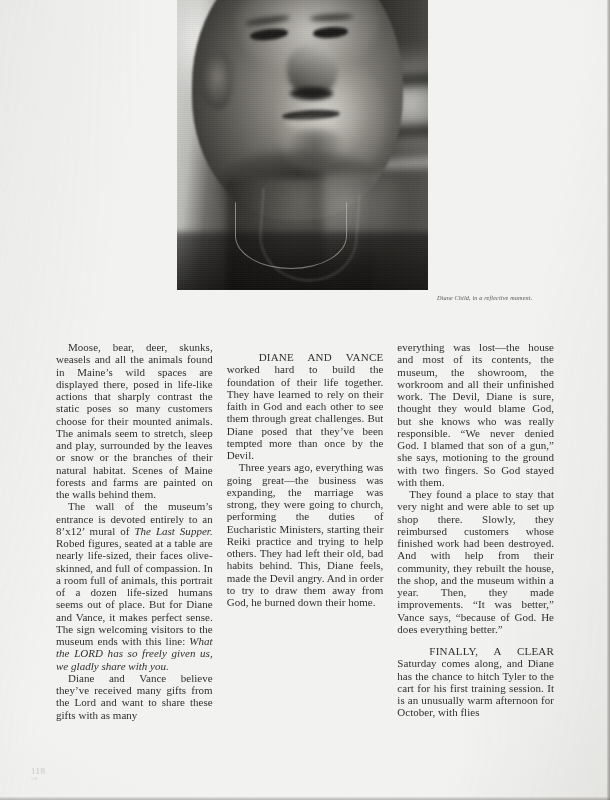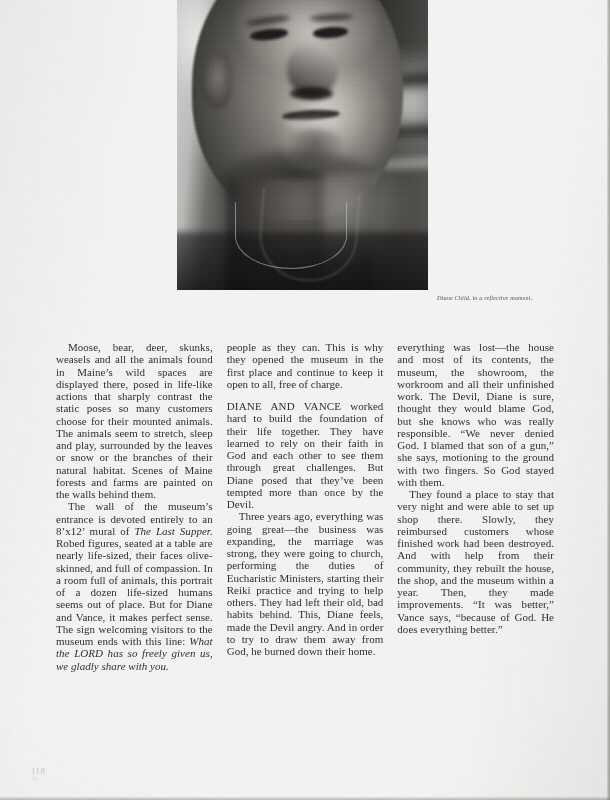--- a/index.html
+++ b/index.html
@@ -274,21 +274,21 @@
     -webkit-hyphens: none;
     hyphens: none;
   }
   .col p {
     margin: 0;
     text-indent: 12px;
   }
   .col p.noindent { text-indent: 0; }
   .col p.spaced { margin-top: 10px; text-indent: 0; }
   .col .ital { font-style: italic; }
-  .col .smallcaps { font-variant: small-caps; letter-spacing: 0.2px; }
+  .col .smallcaps { font-variant: small-caps; letter-spacing: 0.2px; margin-left: 32px; }
 
   
   .folio {
     position: absolute;
     left: 31px;
     bottom: 19px;
     color: #c9c8c5;
     line-height: 1;
   }
   .folio-number {
@@ -337,29 +337,30 @@
       <div class="ph-grain"></div>
     </div>
   </div>
 
   <div class="caption">Diane Child, in a reflective moment.</div>
 
   <div class="columns">
     <div class="col">
         <p><span>Moose, bear, deer, skunks, weasels and all the animals found in Maine’s wild spaces are displayed there, posed in life-like actions that sharply contrast the static poses so many customers choose for their mounted animals. The animals seem to stretch, sleep and play, surrounded by the leaves or snow or the branches of their natural habitat. Scenes of Maine forests and farms are painted on the walls behind them.</span></p>
         <p><span>The wall of the museum’s entrance is devoted entirely to an 8’x12’ mural of </span><span class="ital">The Last Supper.</span><span> Robed figures, seated at a table are nearly life-sized, their faces olive-skinned, and full of compassion. In a room full of animals, this portrait of a dozen life-sized humans seems out of place. But for Diane and Vance, it makes perfect sense. The sign welcoming visitors to the museum ends with this line: </span><span class="ital">What the LORD has so freely given us, we gladly share with you.</span></p>
+        <p><span>Diane and Vance believe they’ve received many gifts from the Lord and want to share these gifts with as many</span></p>
       </div>
     <div class="col">
-        <p class="noindent"><span>people as they can. This is why they opened the museum in the first place and continue to keep it open to all, free of charge.</span></p>
         <p class="spaced"><span class="smallcaps">DIANE AND VANCE</span><span> worked hard to build the foundation of their life together. They have learned to rely on their faith in God and each other to see them through great challenges. But Diane posed that they’ve been tempted more than once by the Devil.</span></p>
         <p><span>Three years ago, everything was going great—the business was expanding, the marriage was strong, they were going to church, performing the duties of Eucharistic Ministers, starting their Reiki practice and trying to help others. They had left their old, bad habits behind. This, Diane feels, made the Devil angry. And in order to try to draw them away from God, he burned down their home.</span></p>
       </div>
     <div class="col">
         <p class="noindent"><span>everything was lost—the house and most of its contents, the museum, the showroom, the workroom and all their unfinished work. The Devil, Diane is sure, thought they would blame God, but she knows who was really responsible. “We never denied God. I blamed that son of a gun,” she says, motioning to the ground with two fingers. So God stayed with them.</span></p>
         <p><span>They found a place to stay that very night and were able to set up shop there. Slowly, they reimbursed customers whose finished work had been destroyed. And with help from their community, they rebuilt the house, the shop, and the museum within a year. Then, they made improvements. “It was better,” Vance says, “because of God. He does everything better.”</span></p>
+        <p class="spaced"><span class="smallcaps">FINALLY, A CLEAR</span><span> Saturday comes along, and Diane has the chance to hitch Tyler to the cart for his first training session. It is an unusually warm afternoon for October, with flies</span></p>
       </div>
   </div>
 
   <div class="folio">
     <div class="folio-number">118</div>
     <div class="folio-sub">119</div>
   </div>
 
   <div class="page-edge-right"></div>
   <div class="page-edge-bottom"></div>

